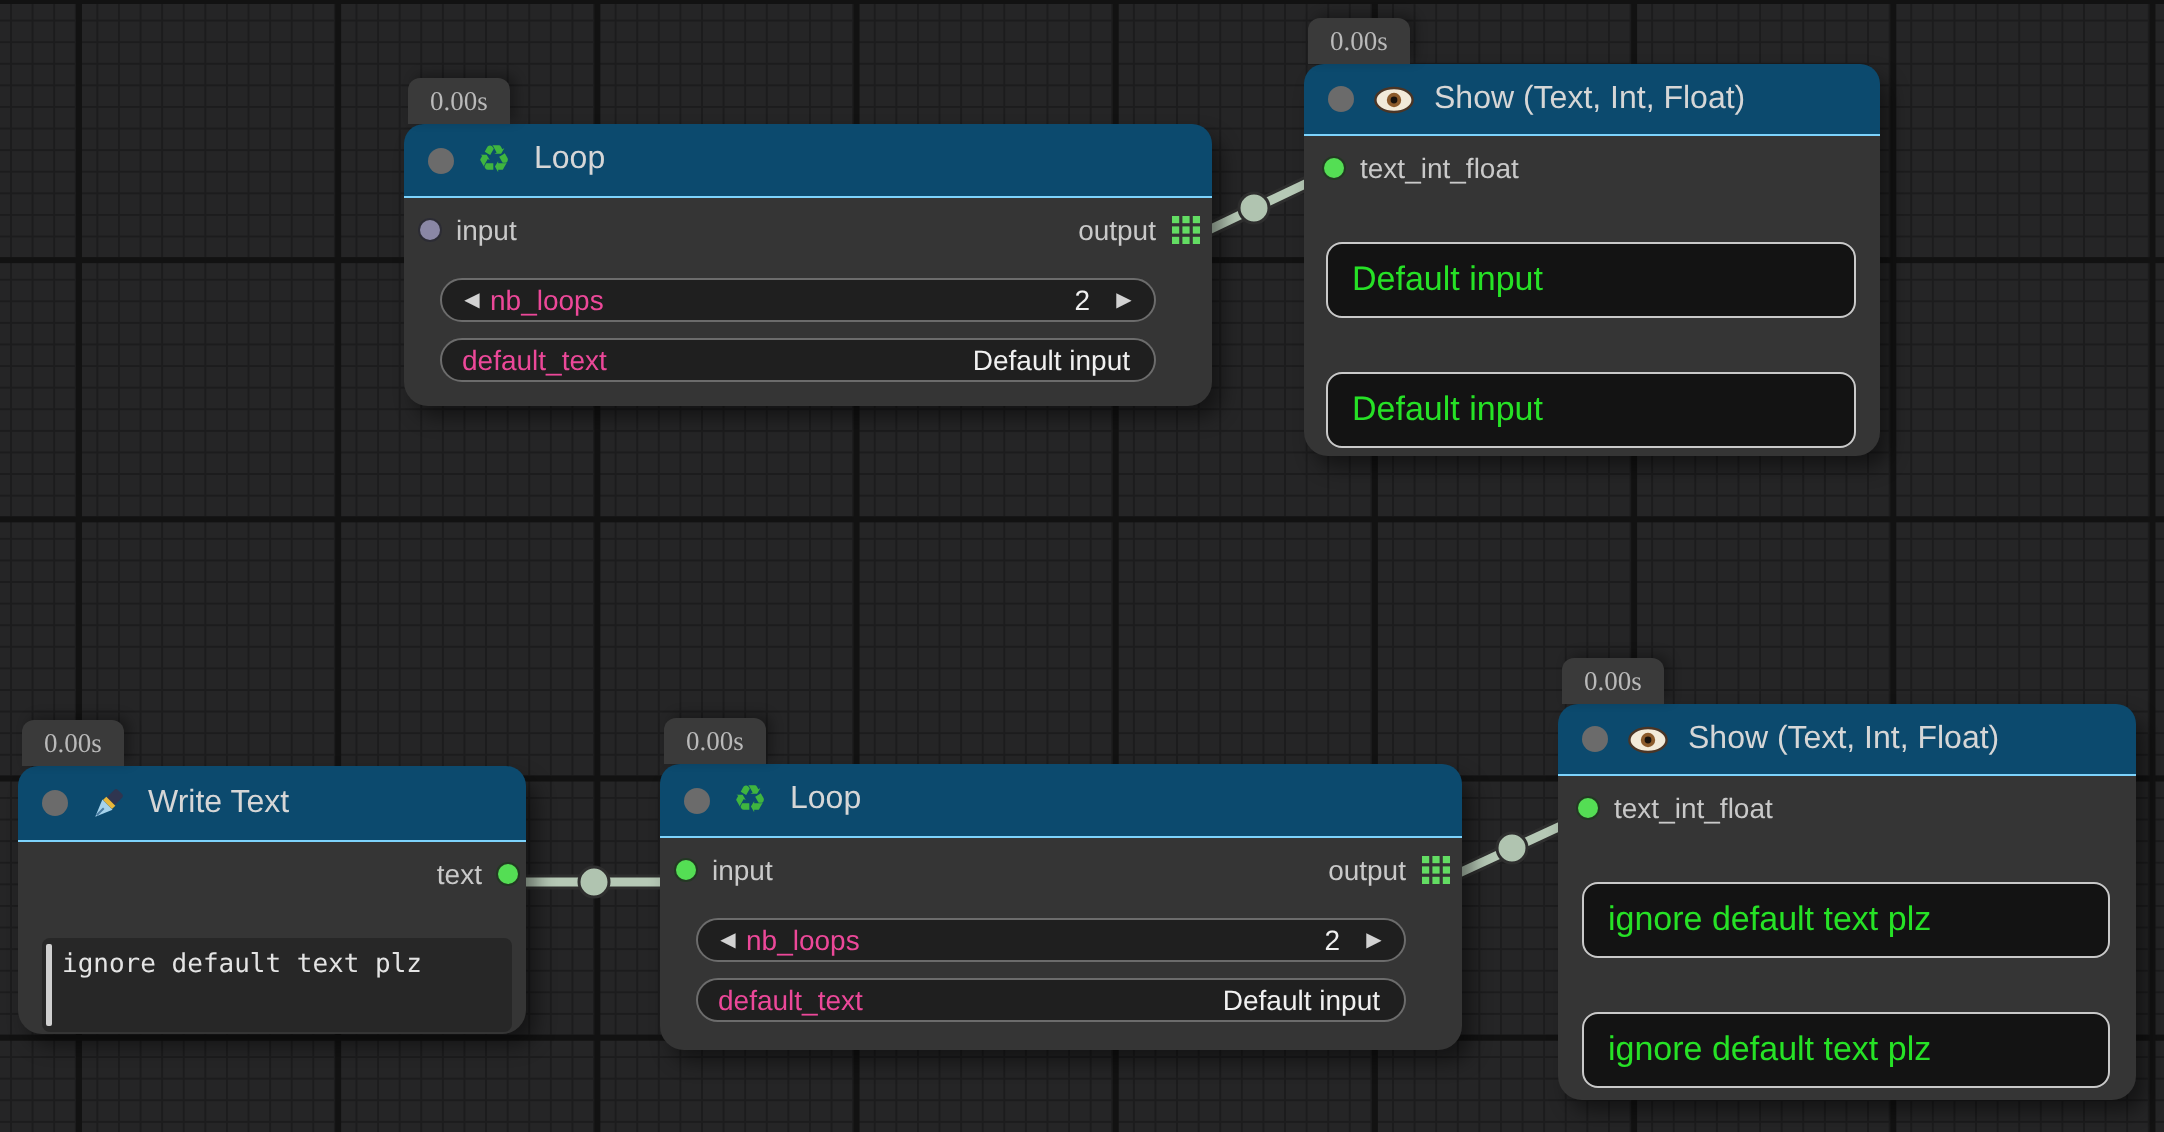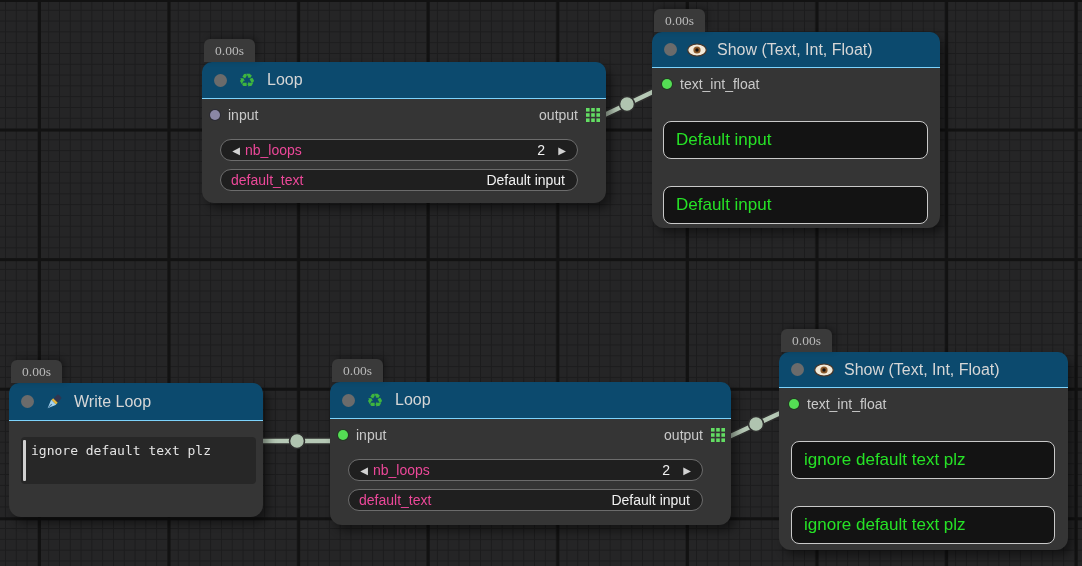--- a/index.html
+++ b/index.html
@@ -186,21 +186,27 @@
       <span class="hicon">
         <svg width="20" height="20" viewBox="0 0 20 20">
           <g transform="rotate(45 10 10)">
             <rect x="7.2" y="1.5" width="5.6" height="7" rx="1.5" fill="#2f3550"></rect>
             <rect x="6.8" y="8" width="6.4" height="2.4" fill="#e8b83a"></rect>
             <polygon points="10,19 6.4,10.4 13.6,10.4" fill="#a6d3ec"></polygon>
             <line x1="10" y1="13" x2="10" y2="18" stroke="#4a7ba0" stroke-width="1"></line>
           </g>
         </svg>
       </span>
-      <span class="title">Write Loop</span>
+      <span class="title">Write Text</span>
+    </div>
+    <div class="slot-row" style="justify-content:flex-end; padding:0 4px;">
+      <span class="slot-right">
+        <span class="slot-label">text</span>
+        <span class="slot-dot green"></span>
+      </span>
     </div>
     <div class="writearea">
       <span class="caret-bar"></span>
       <span>ignore default text plz</span>
     </div>
   </div>
 
   <div class="node n-loop-bot">
     <div class="badge">0.00s</div>
     <div class="header">

